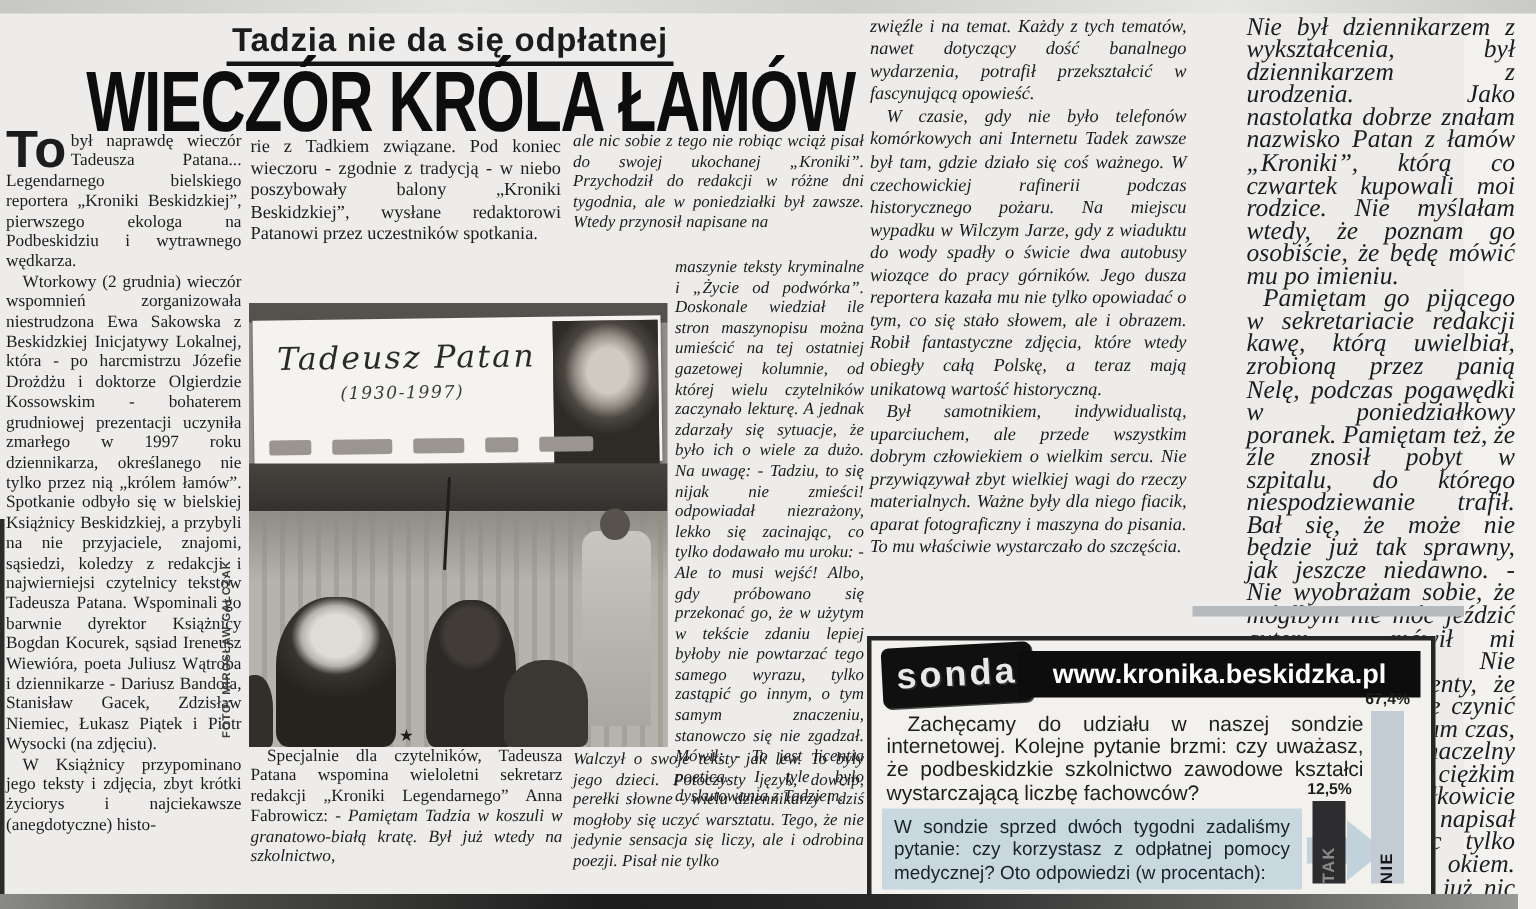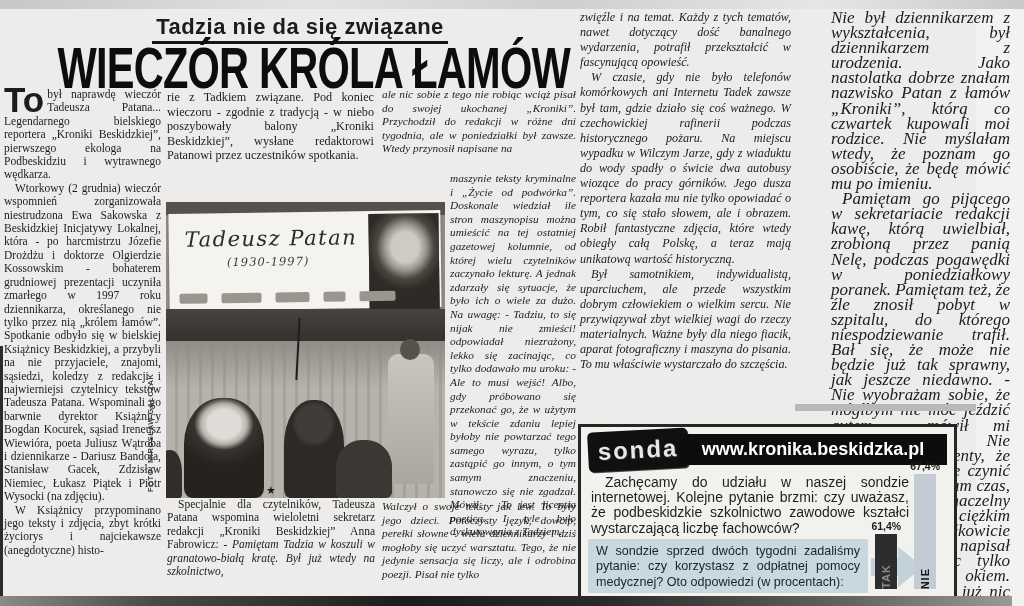--- a/index.html
+++ b/index.html
@@ -103,21 +103,21 @@
 </style>
 </head>
 <body>
 
 <div class="page">
   <div class="right-margin"></div>
   <div class="scan-band-top"></div>
   <div class="scan-edge-left"></div>
 
   <div class="kicker-wrap">
-    <span class="kicker">Tadzia nie da się związane</span>
+    <span class="kicker">Tadzia nie da się odpłatnej</span>
   </div>
   <h1 class="headline">WIECZÓR KRÓLA ŁAMÓW</h1>
 
   <div class="col col1 roman">
     <p class="noindent"><span class="dropcap">To</span><span>był naprawdę wieczór Tadeusza Patana... Legendarnego bielskiego reportera „Kroniki Beskidzkiej”, pierwszego ekologa na Podbeskidziu i wytrawnego wędkarza.</span></p>
     <p>Wtorkowy (2 grudnia) wieczór wspomnień zorganizowała niestrudzona Ewa Sakowska z Beskidzkiej Inicjatywy Lokalnej, która - po harcmistrzu Józefie Drożdżu i doktorze Olgierdzie Kossowskim - bohaterem grudniowej prezentacji uczyniła zmarłego w 1997 roku dziennikarza, określanego nie tylko przez nią „królem łamów”. Spotkanie odbyło się w bielskiej Książnicy Beskidzkiej, a przybyli na nie przyjaciele, znajomi, sąsiedzi, koledzy z redakcji i najwierniejsi czytelnicy tekstów Tadeusza Patana. Wspominali go barwnie dyrektor Książnicy Bogdan Kocurek, sąsiad Ireneusz Wiewióra, poeta Juliusz Wątroba i dziennikarze - Dariusz Bandoła, Stanisław Gacek, Zdzisław Niemiec, Łukasz Piątek i Piotr Wysocki (na zdjęciu).</p>
     <p>W Książnicy przypominano jego teksty i zdjęcia, zbyt krótki życiorys i najciekawsze (anegdotyczne) histo-</p>
   </div>
 
   <div class="col col2top roman">
@@ -147,21 +147,21 @@
     <div class="ph-head ph-head0"></div>
     <div class="ph-head ph-head1"></div>
     <div class="ph-head ph-head2"></div>
     <div class="ph-head ph-head3"></div>
   </div>
   <div class="ph-credit">FOTO: MIROSŁAW GAŁCZAK</div>
 
   <div class="star-sep">★</div>
 
   <div class="col col2bottom roman">
-    <p><span>Specjalnie dla czytelników, Tadeusza Patana wspomina wieloletni sekretarz redakcji „Kroniki Beskidzkiej” Anna Fabrowicz: </span><i>- Pamiętam Tadzia w koszuli w granatowo-białą kratę. Był już wtedy na szkolnictwo,</i></p>
+    <p><span>Specjalnie dla czytelników, Tadeusza Patana wspomina wieloletni sekretarz redakcji „Kroniki Legendarnego” Anna Fabrowicz: </span><i>- Pamiętam Tadzia w koszuli w granatowo-białą kratę. Był już wtedy na szkolnictwo,</i></p>
   </div>
 
   <div class="col col3a ital-n">
     <p class="noindent">ale nic sobie z tego nie robiąc wciąż pisał do swojej ukochanej „Kroniki”. Przychodził do redakcji w różne dni tygodnia, ale w poniedziałki był zawsze. Wtedy przynosił napisane na</p>
   </div>
   <div class="col col3b ital-n">
     <p class="noindent">maszynie teksty kryminalne i „Życie od podwórka”. Doskonale wiedział ile stron maszynopisu można umieścić na tej ostatniej gazetowej kolumnie, od której wielu czytelników zaczynało lekturę. A jednak zdarzały się sytuacje, że było ich o wiele za dużo. Na uwagę: - Tadziu, to się nijak nie zmieści! odpowiadał niezrażony, lekko się zacinając, co tylko dodawało mu uroku: - Ale to musi wejść! Albo, gdy próbowano się przekonać go, że w użytym w tekście zdaniu lepiej byłoby nie powtarzać tego samego wyrazu, tylko zastąpić go innym, o tym samym znaczeniu, stanowczo się nie zgadzał. Mówił: - To jest licentia poetica. I tyle było dyskutowania z Tadziem.</p>
   </div>
   <div class="col col3c ital-n">
     <p class="noindent">Walczył o swoje teksty jak lew. To były jego dzieci. Potoczysty język, dowcip, perełki słowne - wielu dziennikarzy i dziś mogłoby się uczyć warsztatu. Tego, że nie jedynie sensacja się liczy, ale i odrobina poezji. Pisał nie tylko</p>
@@ -184,21 +184,21 @@
       <span>sonda</span>
     </div>
     <div class="sonda-url">www.kronika.beskidzka.pl</div>
     <p class="sonda-intro"><span class="indent"></span><span>Zachęcamy do udziału w naszej sondzie internetowej. Kolejne pytanie brzmi: czy uważasz, że podbeskidzkie szkolnictwo zawodowe kształci wystarczającą liczbę fachowców?</span></p>
     <div class="sonda-prev">
       <p>W sondzie sprzed dwóch tygodni zadaliśmy pytanie: czy korzystasz z odpłatnej pomocy medycznej? Oto odpowiedzi (w procentach):</p>
     </div>
     <div class="sonda-arrow"></div>
     <div class="sonda-chart">
       <div class="bargroup">
-        <span class="barval">61,4%</span>
+        <span class="barval">12,5%</span>
         <div class="bar bar-tak" style="height: 55px;">
           <span class="barlabel">TAK</span>
         </div>
       </div>
       <div class="bargroup">
         <span class="barval">67,4%</span>
         <div class="bar bar-nie" style="height: 115px;">
           <span class="barlabel">NIE</span>
         </div>
       </div>

